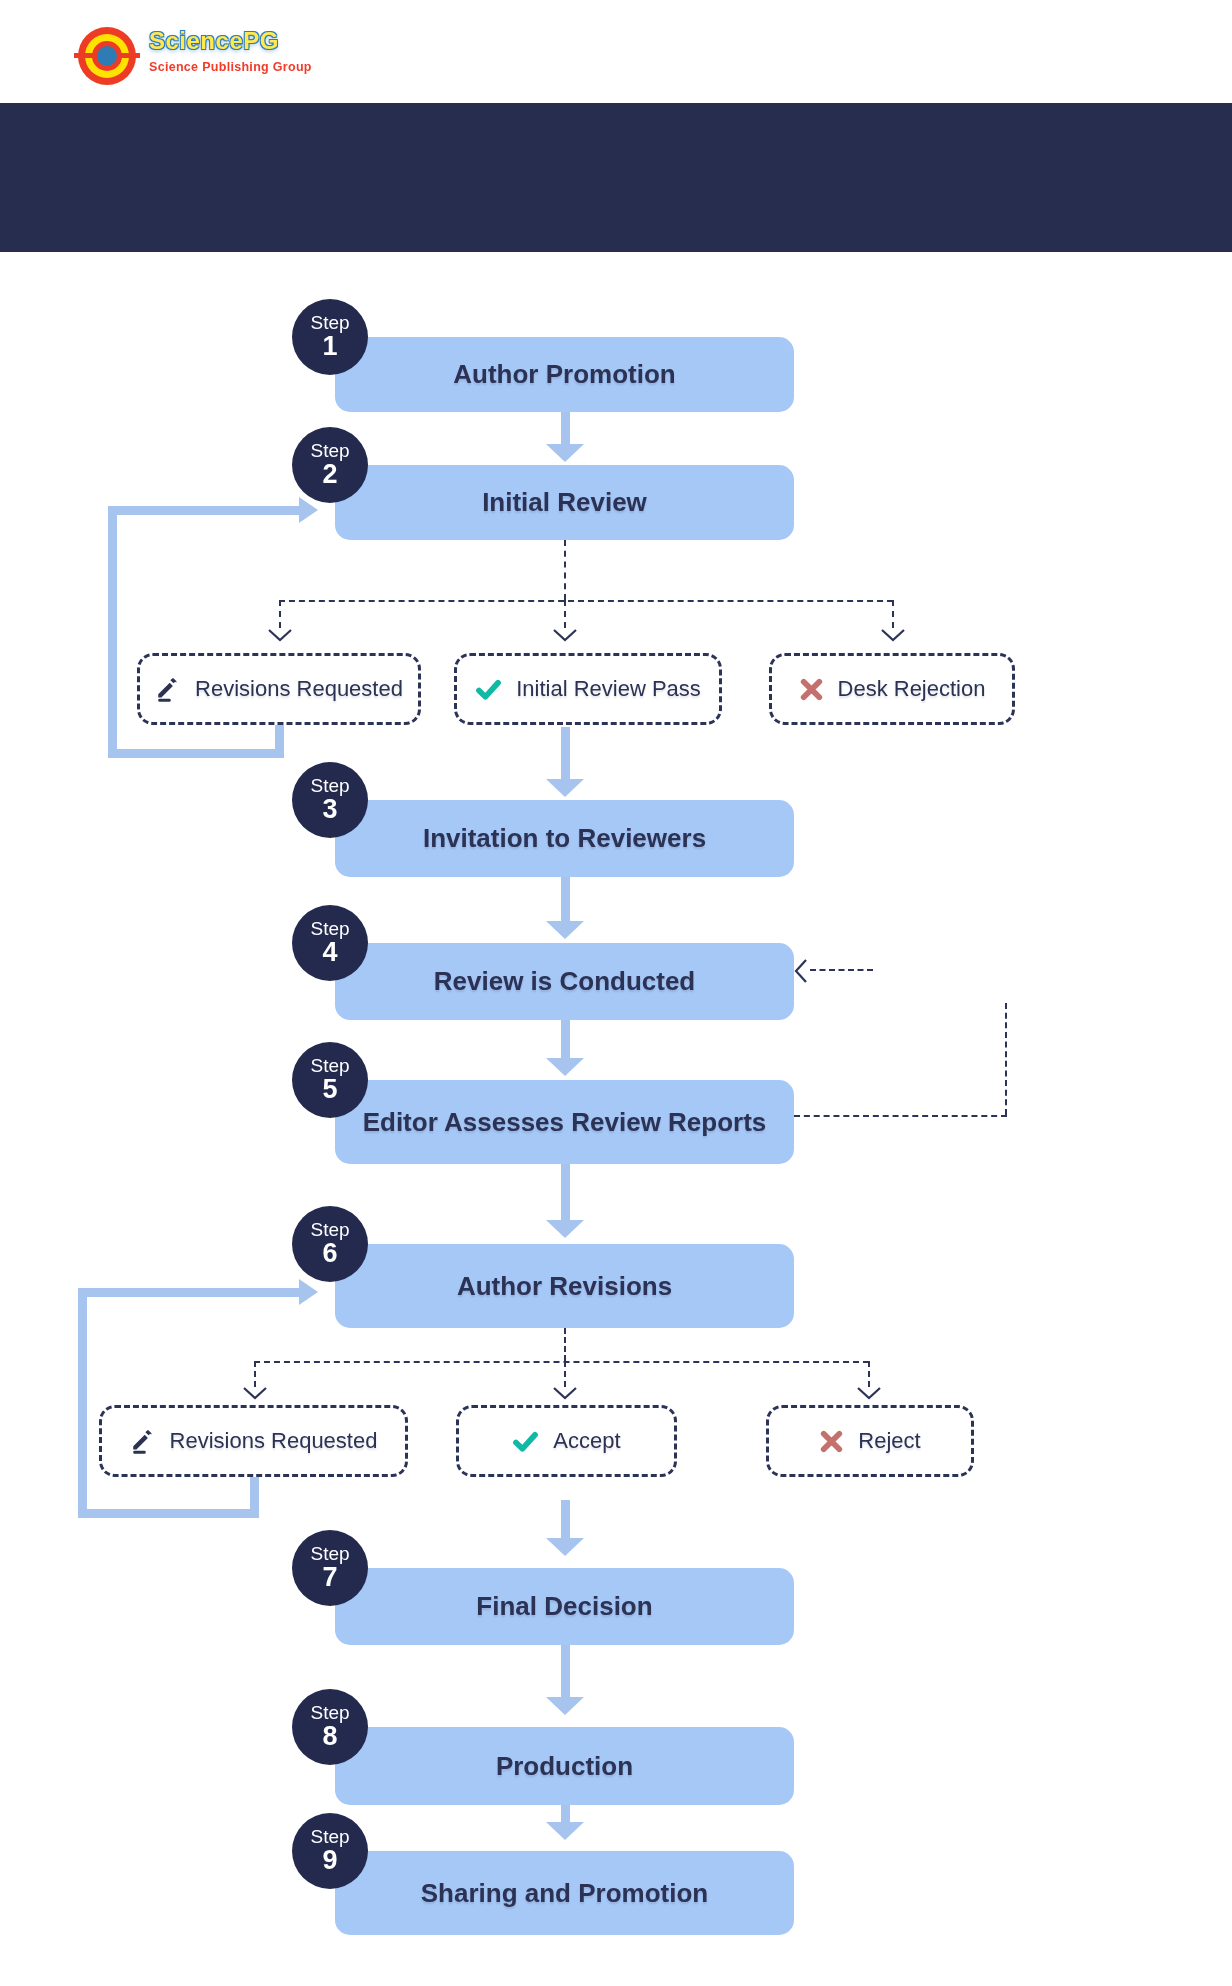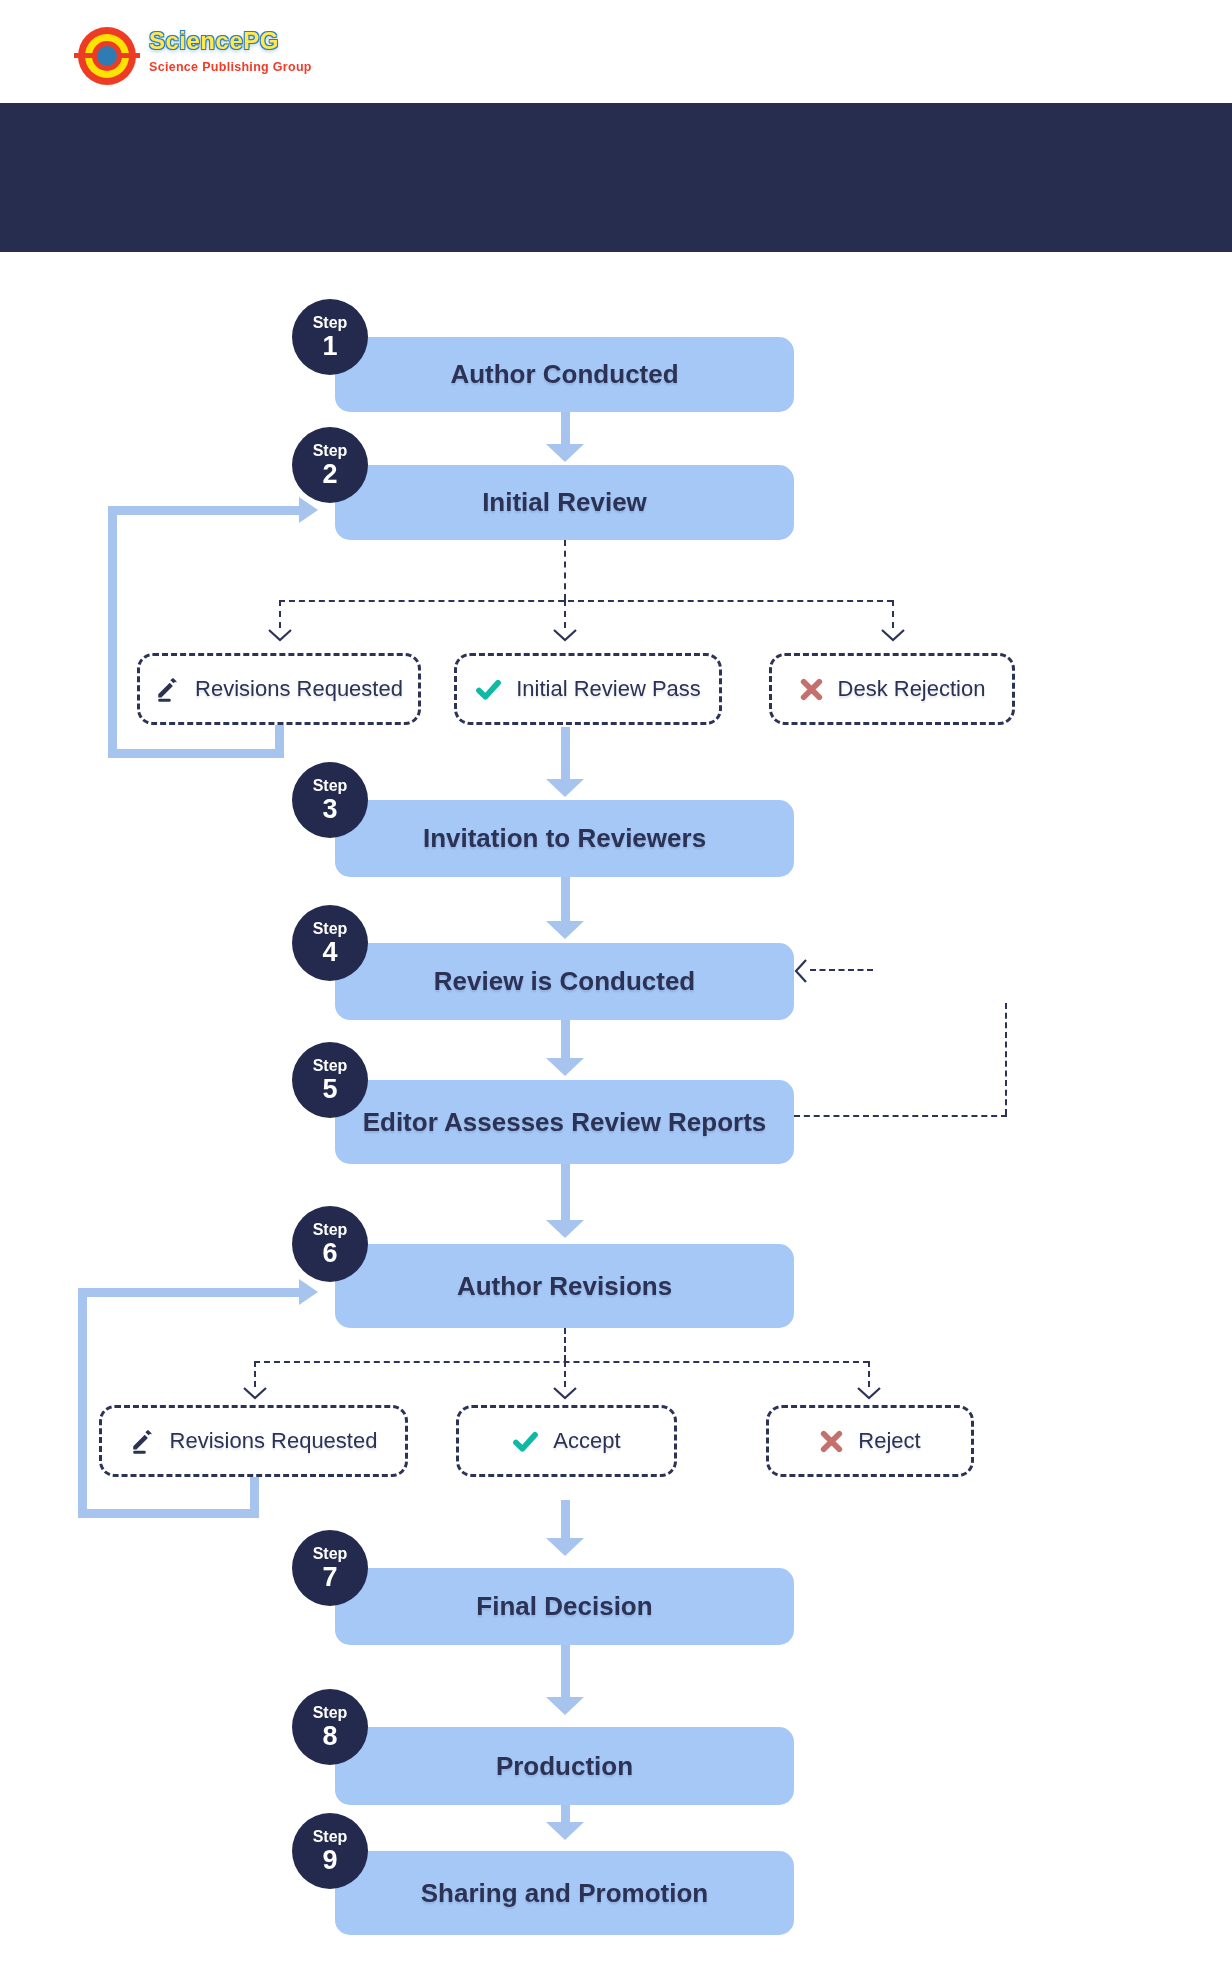--- a/index.html
+++ b/index.html
@@ -44,21 +44,21 @@
 
   
   .step{position:absolute;left:335px;width:459px}
   .sbox{position:absolute;inset:0;background:var(--box-blue);border-radius:15px;
     display:flex;align-items:center;justify-content:center;padding:0 10px}
   .sbox span{font-size:26px;font-weight:700;color:var(--text-navy);white-space:nowrap;
     text-shadow:0 2px 2px rgba(43,50,84,.15)}
   .badge{position:absolute;left:-43px;top:-38px;width:76px;height:76px;border-radius:50%;
     background:var(--badge-navy);color:#fff;display:flex;flex-direction:column;
     align-items:center;justify-content:center;z-index:3}
-  .badge .b1{font-size:16px;font-weight:700;line-height:18px}
+  .badge .b1{font-size:19px;font-weight:400;line-height:18px}
   .badge .b2{font-size:27px;font-weight:700;line-height:28px}
 
   
   .varrow{position:absolute;left:546px;width:38px;display:flex;flex-direction:column;align-items:center}
   .varrow .stem{width:9px;flex:1;background:var(--arrow-blue)}
   .varrow .head{width:0;height:0;border-left:19px solid transparent;border-right:19px solid transparent;
     border-top:18px solid var(--arrow-blue)}
 
   
   .dv{position:absolute;width:0;border-left:2px dashed var(--dash-navy)}
@@ -101,21 +101,21 @@
     <div>
       <div class="brand">SciencePG</div>
       <div class="tagline">Science Publishing Group</div>
     </div>
   </div>
 
   <div class="navy-band"></div>
 
   <div class="step" style="top:337px;height:75px">
     <div class="sbox">
-        <span>Author Conducted</span>
+        <span>Author Promotion</span>
       </div>
     <div class="badge">
         <span class="b1">Step</span>
         <span class="b2">1</span>
       </div>
   </div>
 
   <div class="step" style="top:465px;height:75px">
     <div class="sbox">
         <span>Initial Review</span>

